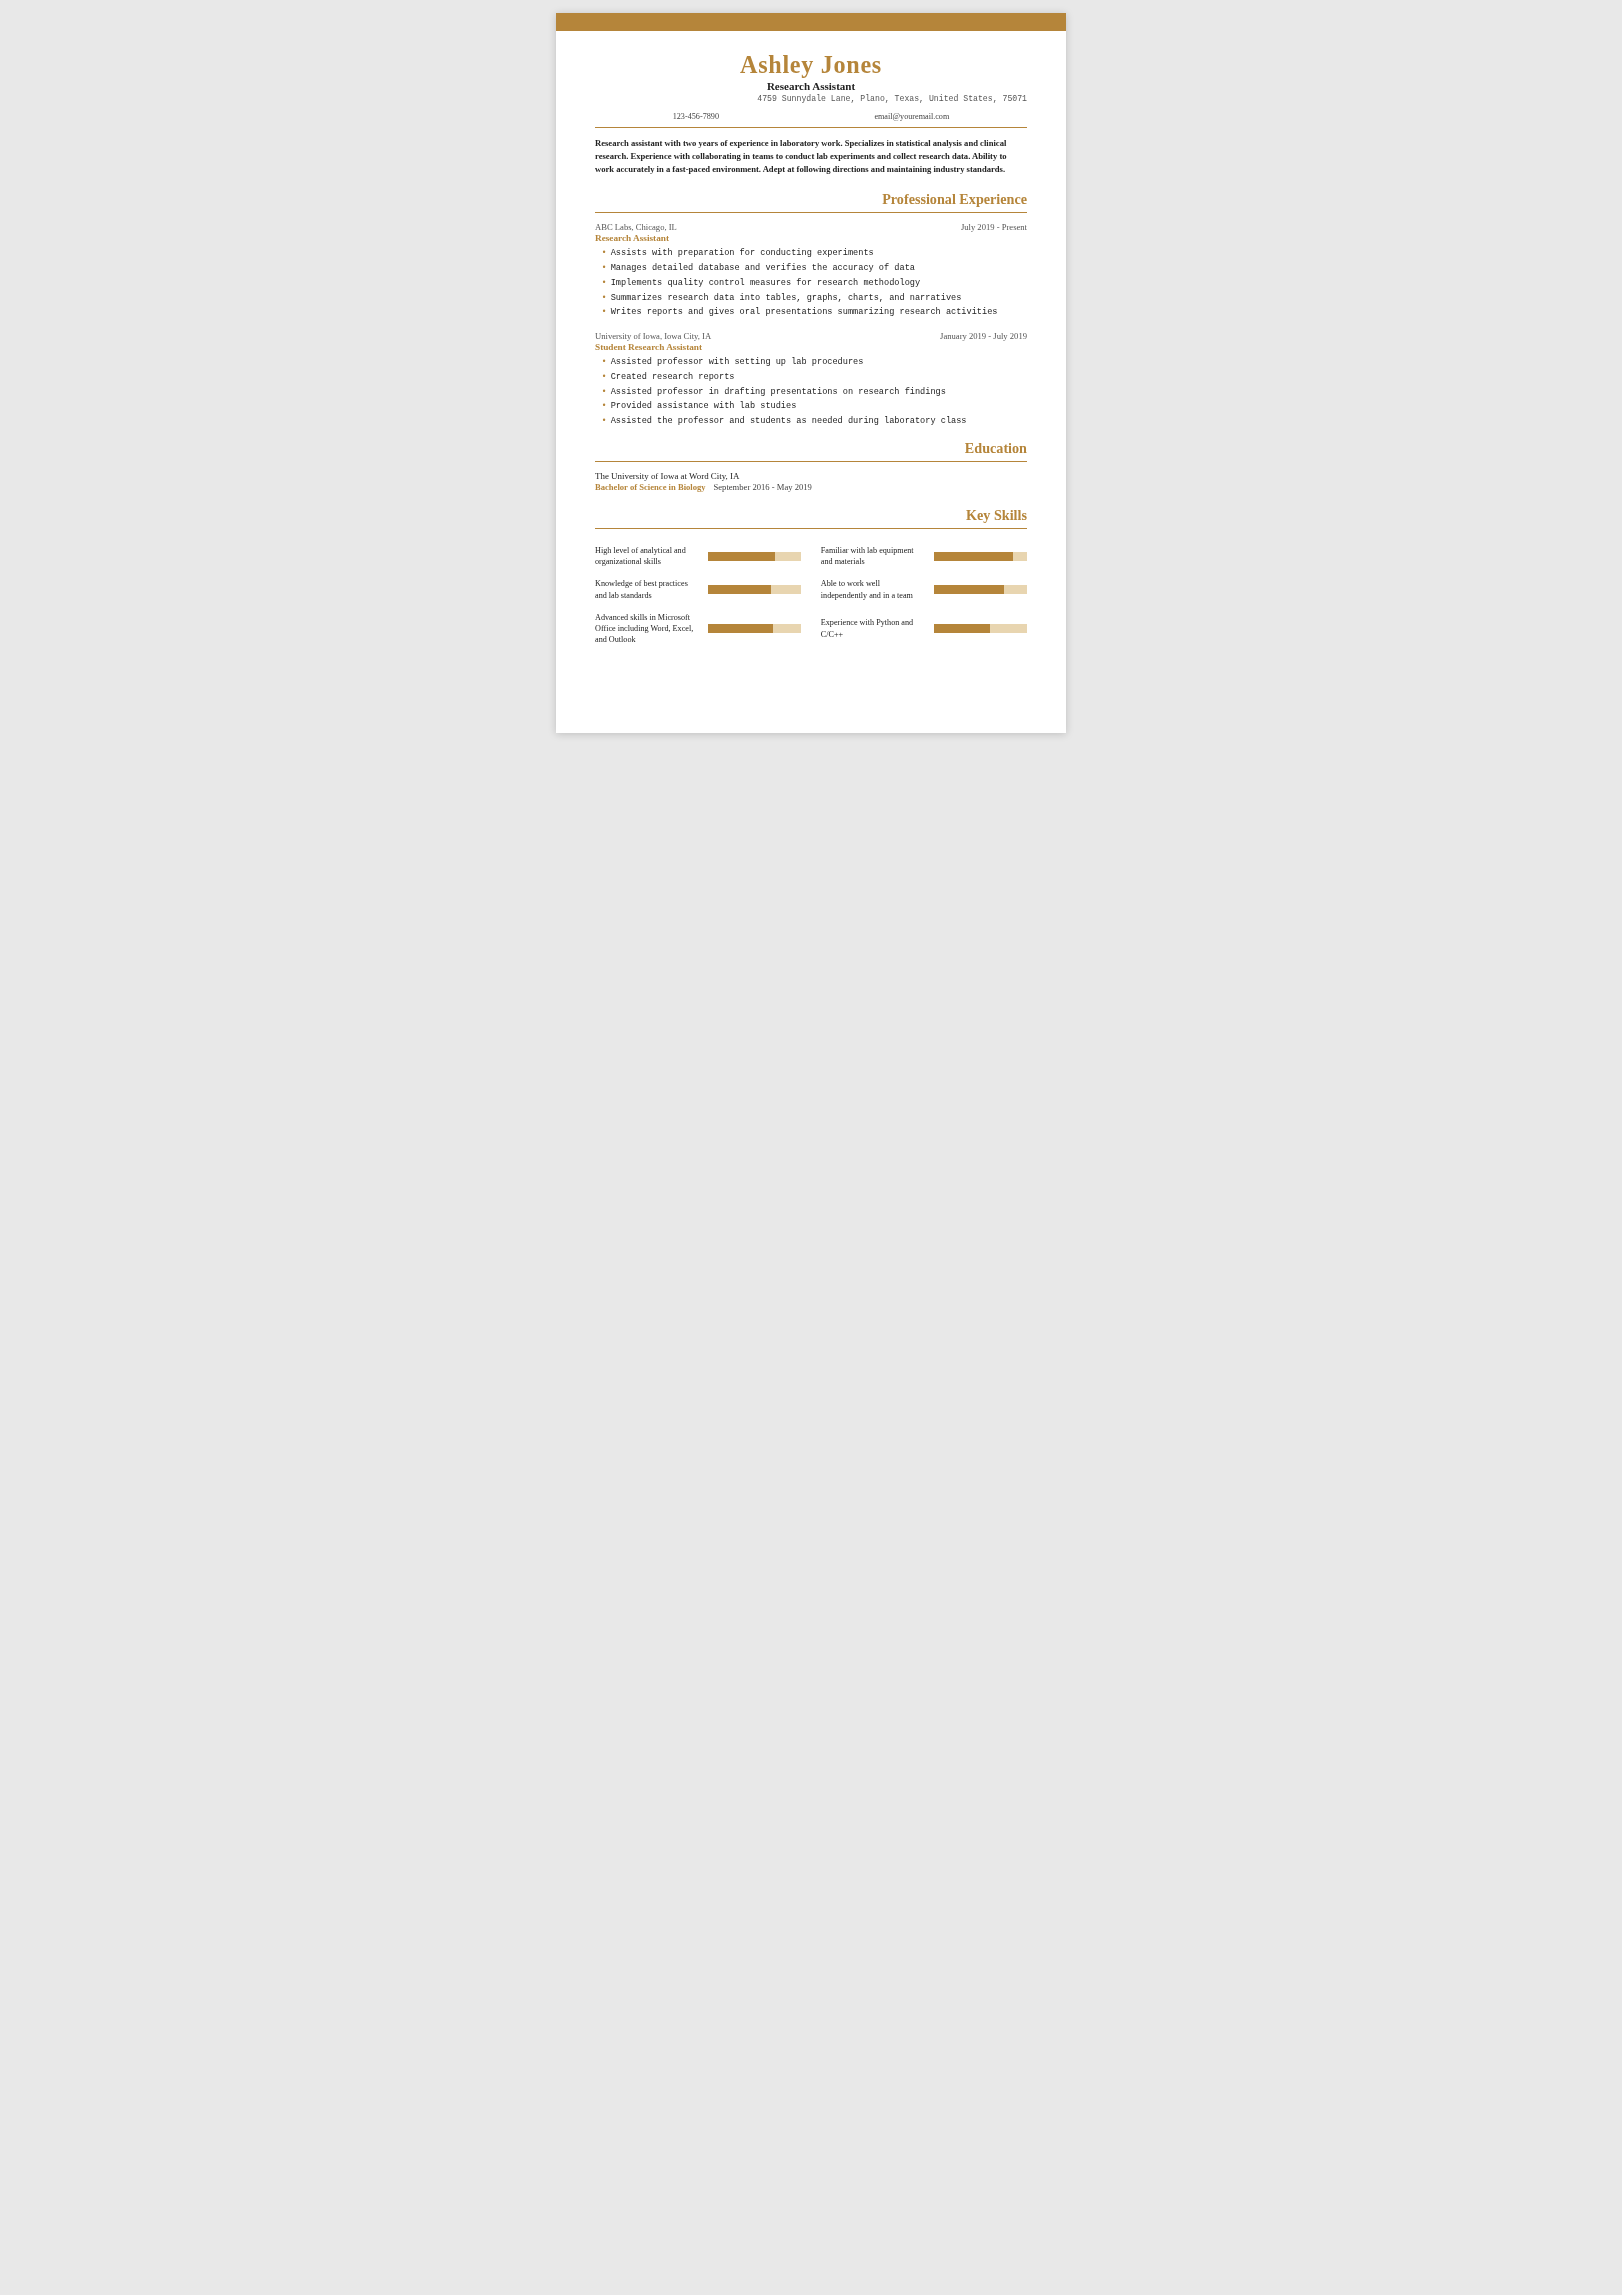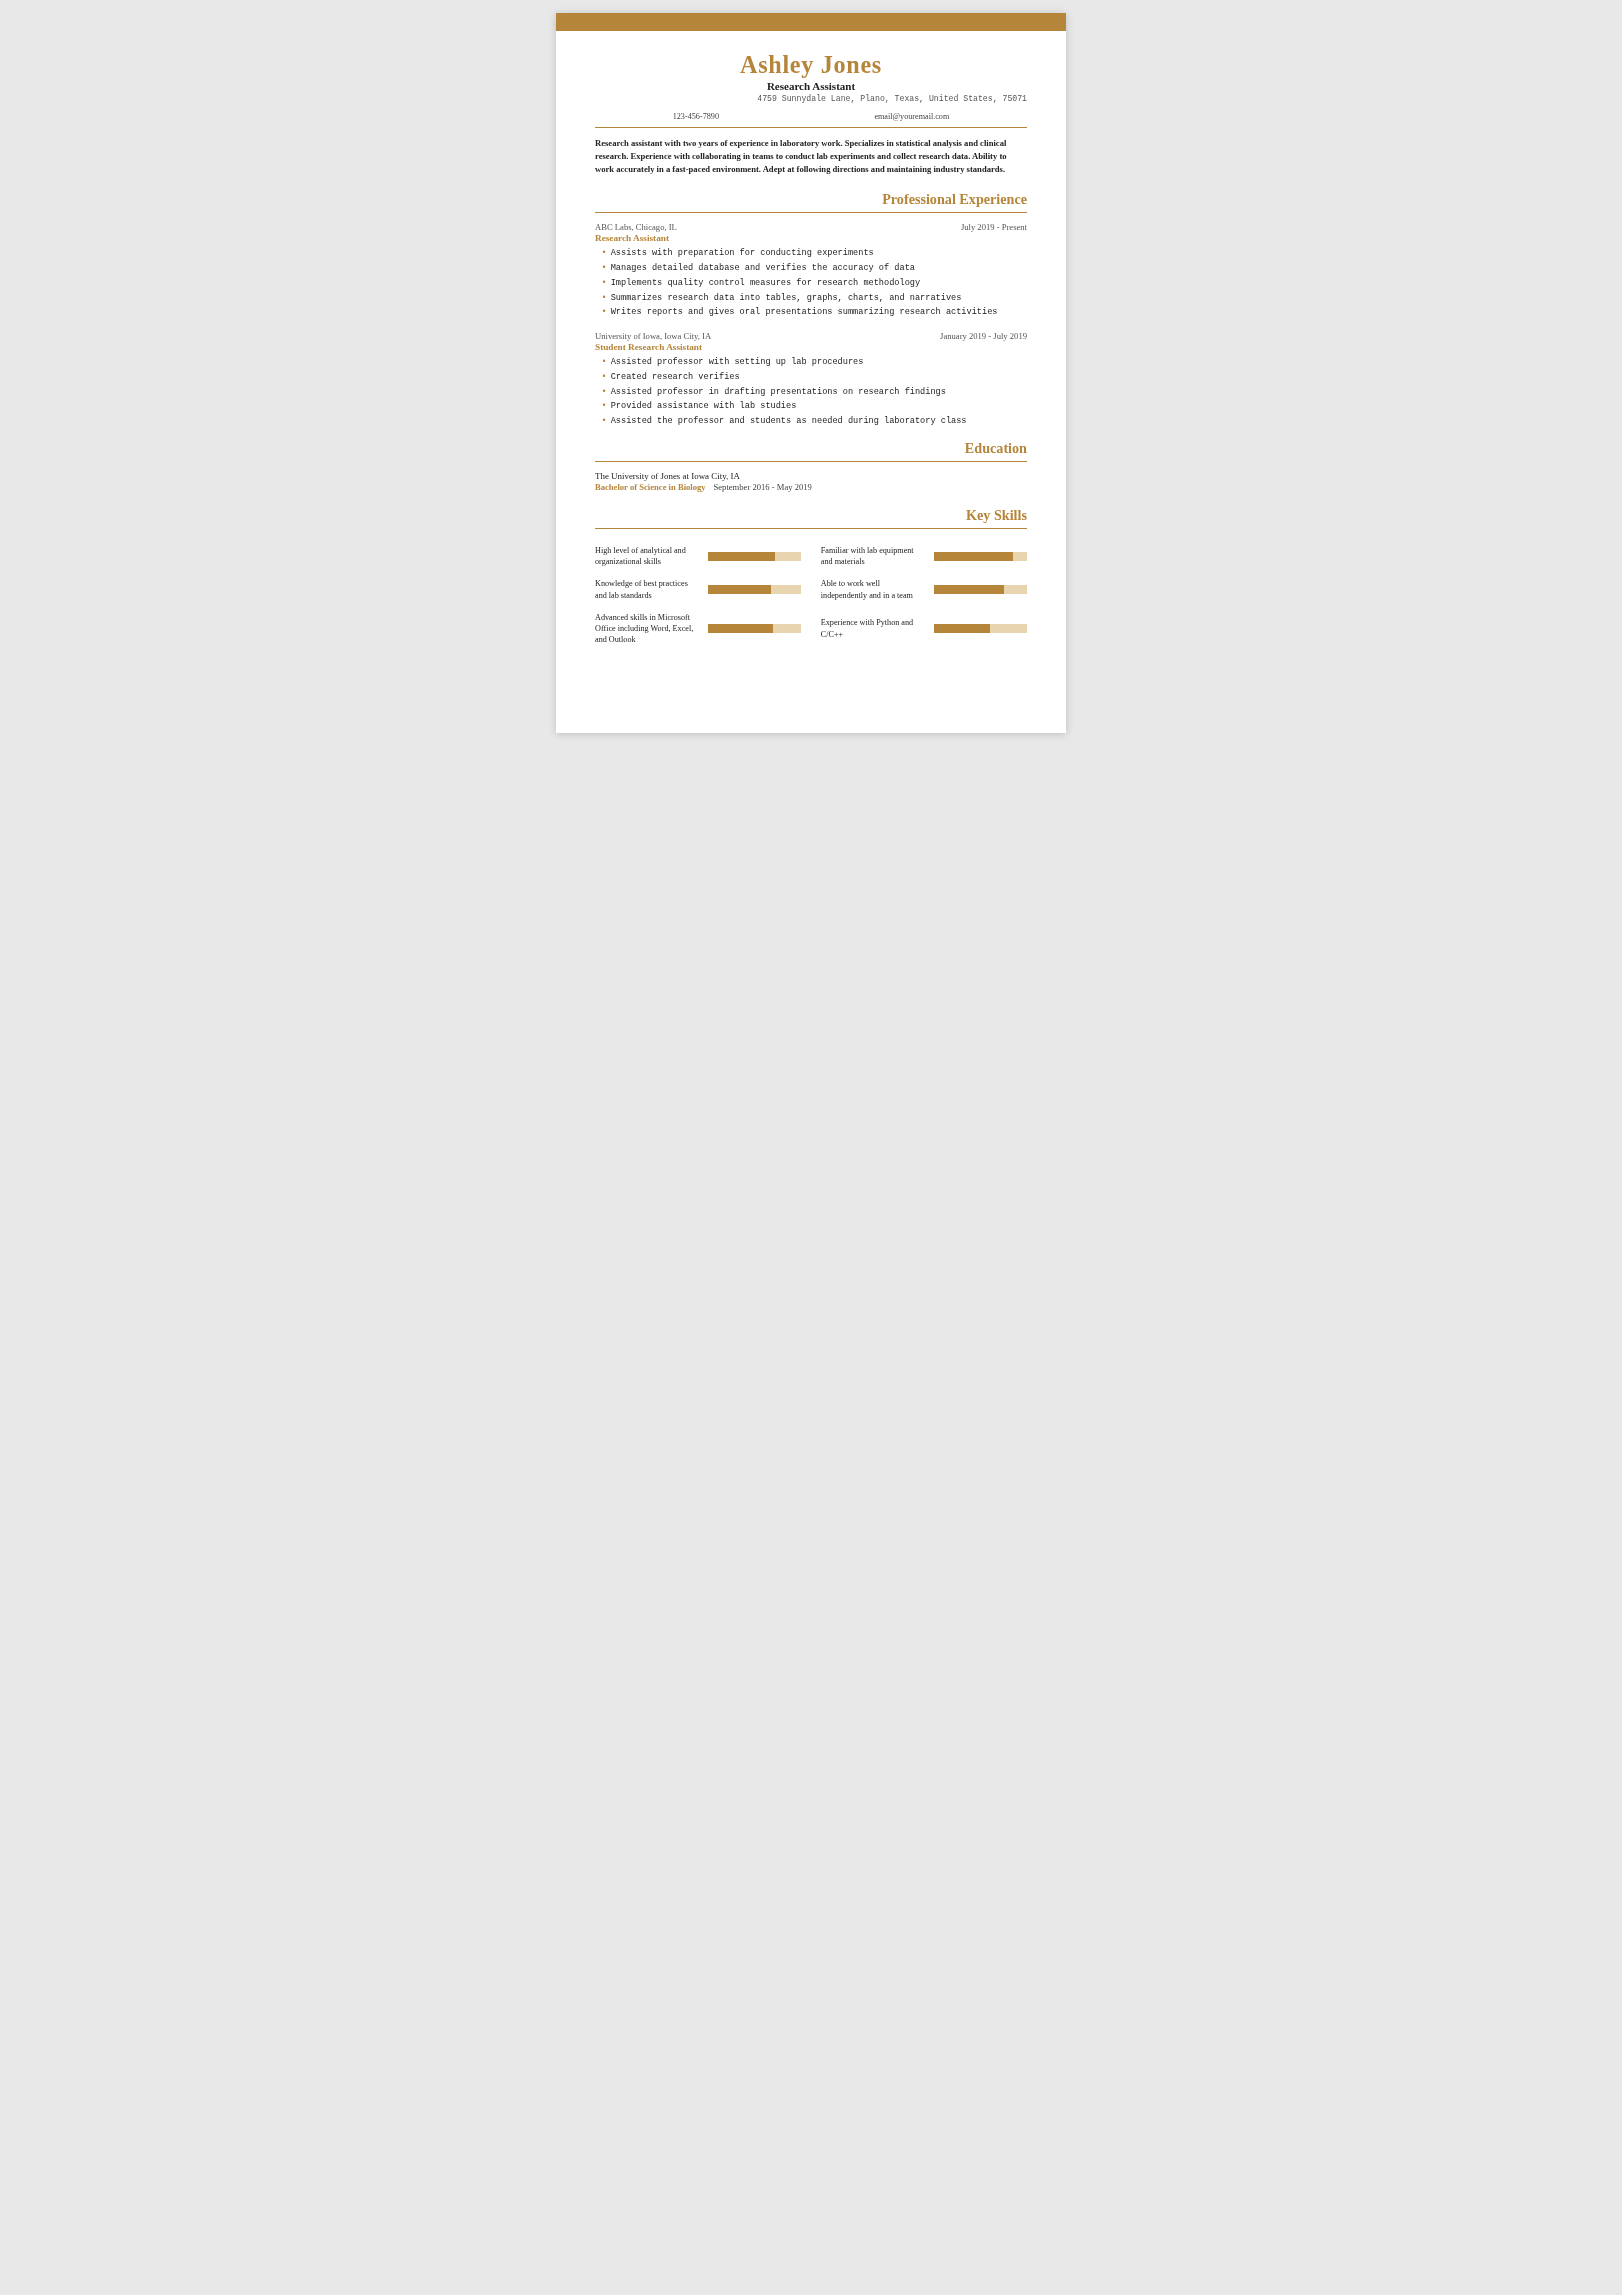--- a/index.html
+++ b/index.html
@@ -284,34 +284,34 @@
           </ul>
         </div>
         <div class="experience-entry">
           <div class="exp-header">
             <span class="exp-company">University of Iowa, Iowa City, IA</span>
             <span class="exp-dates">January 2019 - July 2019</span>
           </div>
           <div class="exp-role">Student Research Assistant</div>
           <ul class="bullet-list">
             <li>Assisted professor with setting up lab procedures</li>
-            <li>Created research verifies</li>
+            <li>Created research reports</li>
             <li>Assisted professor in drafting presentations on research findings</li>
             <li>Provided assistance with lab studies</li>
             <li>Assisted the professor and students as needed during laboratory class</li>
           </ul>
         </div>
       </div>
 
     <div class="section-title">Education</div>
     <hr class="section-divider">
 
     <div class="education-section" id="education-list">
         <div>
-          <div class="edu-school">The University of Jones at Iowa City, IA</div>
+          <div class="edu-school">The University of Iowa at Word City, IA</div>
           <div class="edu-degree-row">
             <span class="edu-degree">Bachelor of Science in Biology</span>
             <span class="edu-dates">September 2016 - May 2019</span>
           </div>
         </div>
       </div>
 
     <div class="section-title">Key Skills</div>
     <hr class="section-divider">
 

